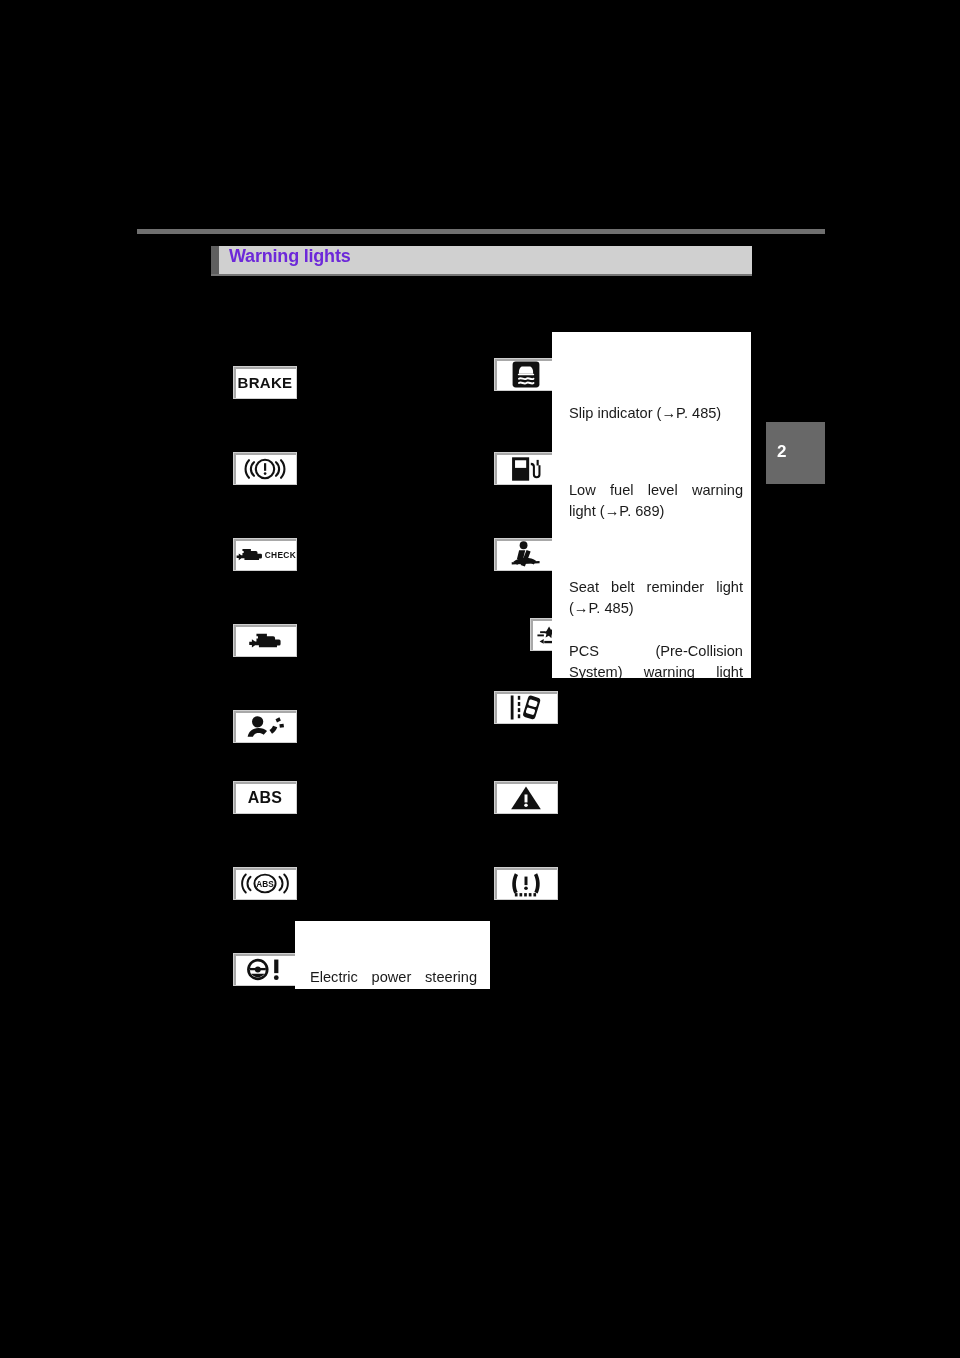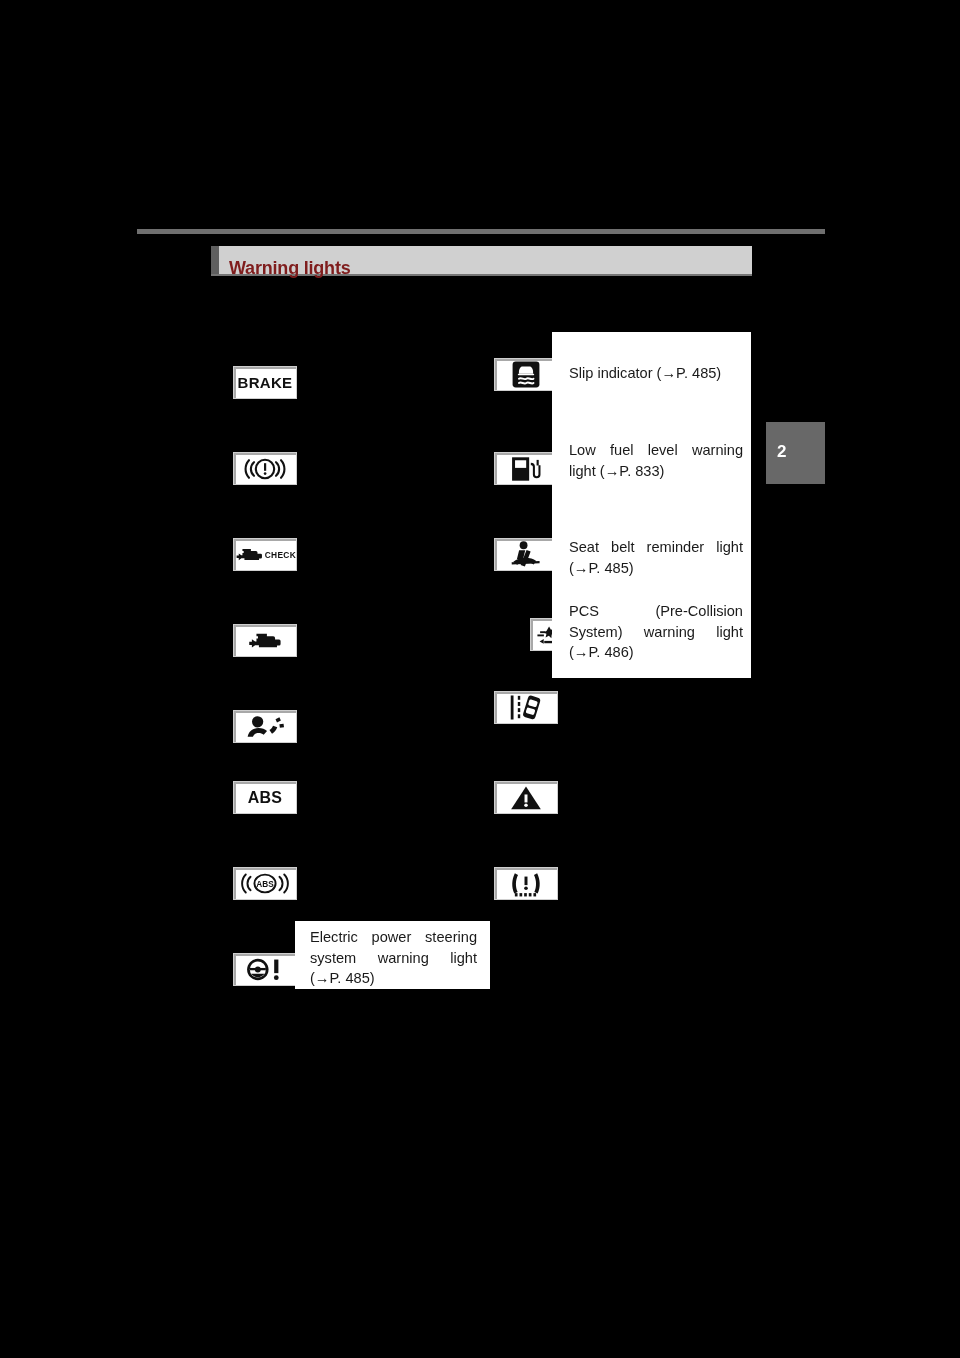--- a/index.html
+++ b/index.html
@@ -48,25 +48,25 @@
     position: absolute;
     left: 0;
     top: 0;
     width: 8px;
     height: 28px;
     background: #5f5f5f;
   }
   .title-bar .title-text {
     position: absolute;
     left: 18px;
-    top: 12px;
+    top: 0;
     font-size: 18px;
     font-weight: bold;
     letter-spacing: -0.2px;
-    color: #7f1d1d;
+    color: #6d28d9;
     line-height: 20px;
   }
 
   
   .chapter-tab {
     position: absolute;
     left: 766px;
     top: 422px;
     width: 59px;
     height: 62px;
@@ -100,20 +100,21 @@
     height: 68px;
   }
 
   .entry-text {
     position: absolute;
     font-size: 14.6px;
     line-height: 20.5px;
     color: #1a1a1a;
     text-align: justify;
     text-align-last: left;
+    margin-top: 40px;
   }
   .entry-text.nojust { text-align: left; }
 
   
   .icon-tile {
     position: absolute;
     width: 64px;
     height: 33px;
     background: #ffffff;
     box-sizing: border-box;
@@ -321,21 +322,21 @@
         <rect x="16.0" y="23.8" width="2.9" height="3.6"></rect>
         <rect x="21.0" y="23.8" width="2.9" height="3.6"></rect>
         <rect x="26.0" y="23.8" width="2.9" height="3.6"></rect>
       </g>
     </svg>
   </div>
 
   <div class="text-panel" id="panel-right">
     <div class="entry-text nojust" style="left:17px; top:31px; width:174px;">Slip indicator (→P. 485)</div>
 
-    <div class="entry-text" style="left:17px; top:108px; width:174px;">Low fuel level warning light (→P. 833)</div>
+    <div class="entry-text" style="left:17px; top:108px; width:174px;">Low fuel level warning light (→P. 689)</div>
 
     <div class="entry-text" style="left:17px; top:205px; width:174px;">Seat belt reminder light (→P. 485)</div>
 
     <div class="entry-text" style="left:17px; top:269px; width:174px;">PCS (Pre-Collision System) warning light (→P. 486)</div>
   </div>
 
   <div class="text-panel" id="panel-eps">
     <div class="entry-text" style="left:15px; top:6px; width:167px;">Electric power steering system warning light (→P. 485)</div>
   </div>
 

